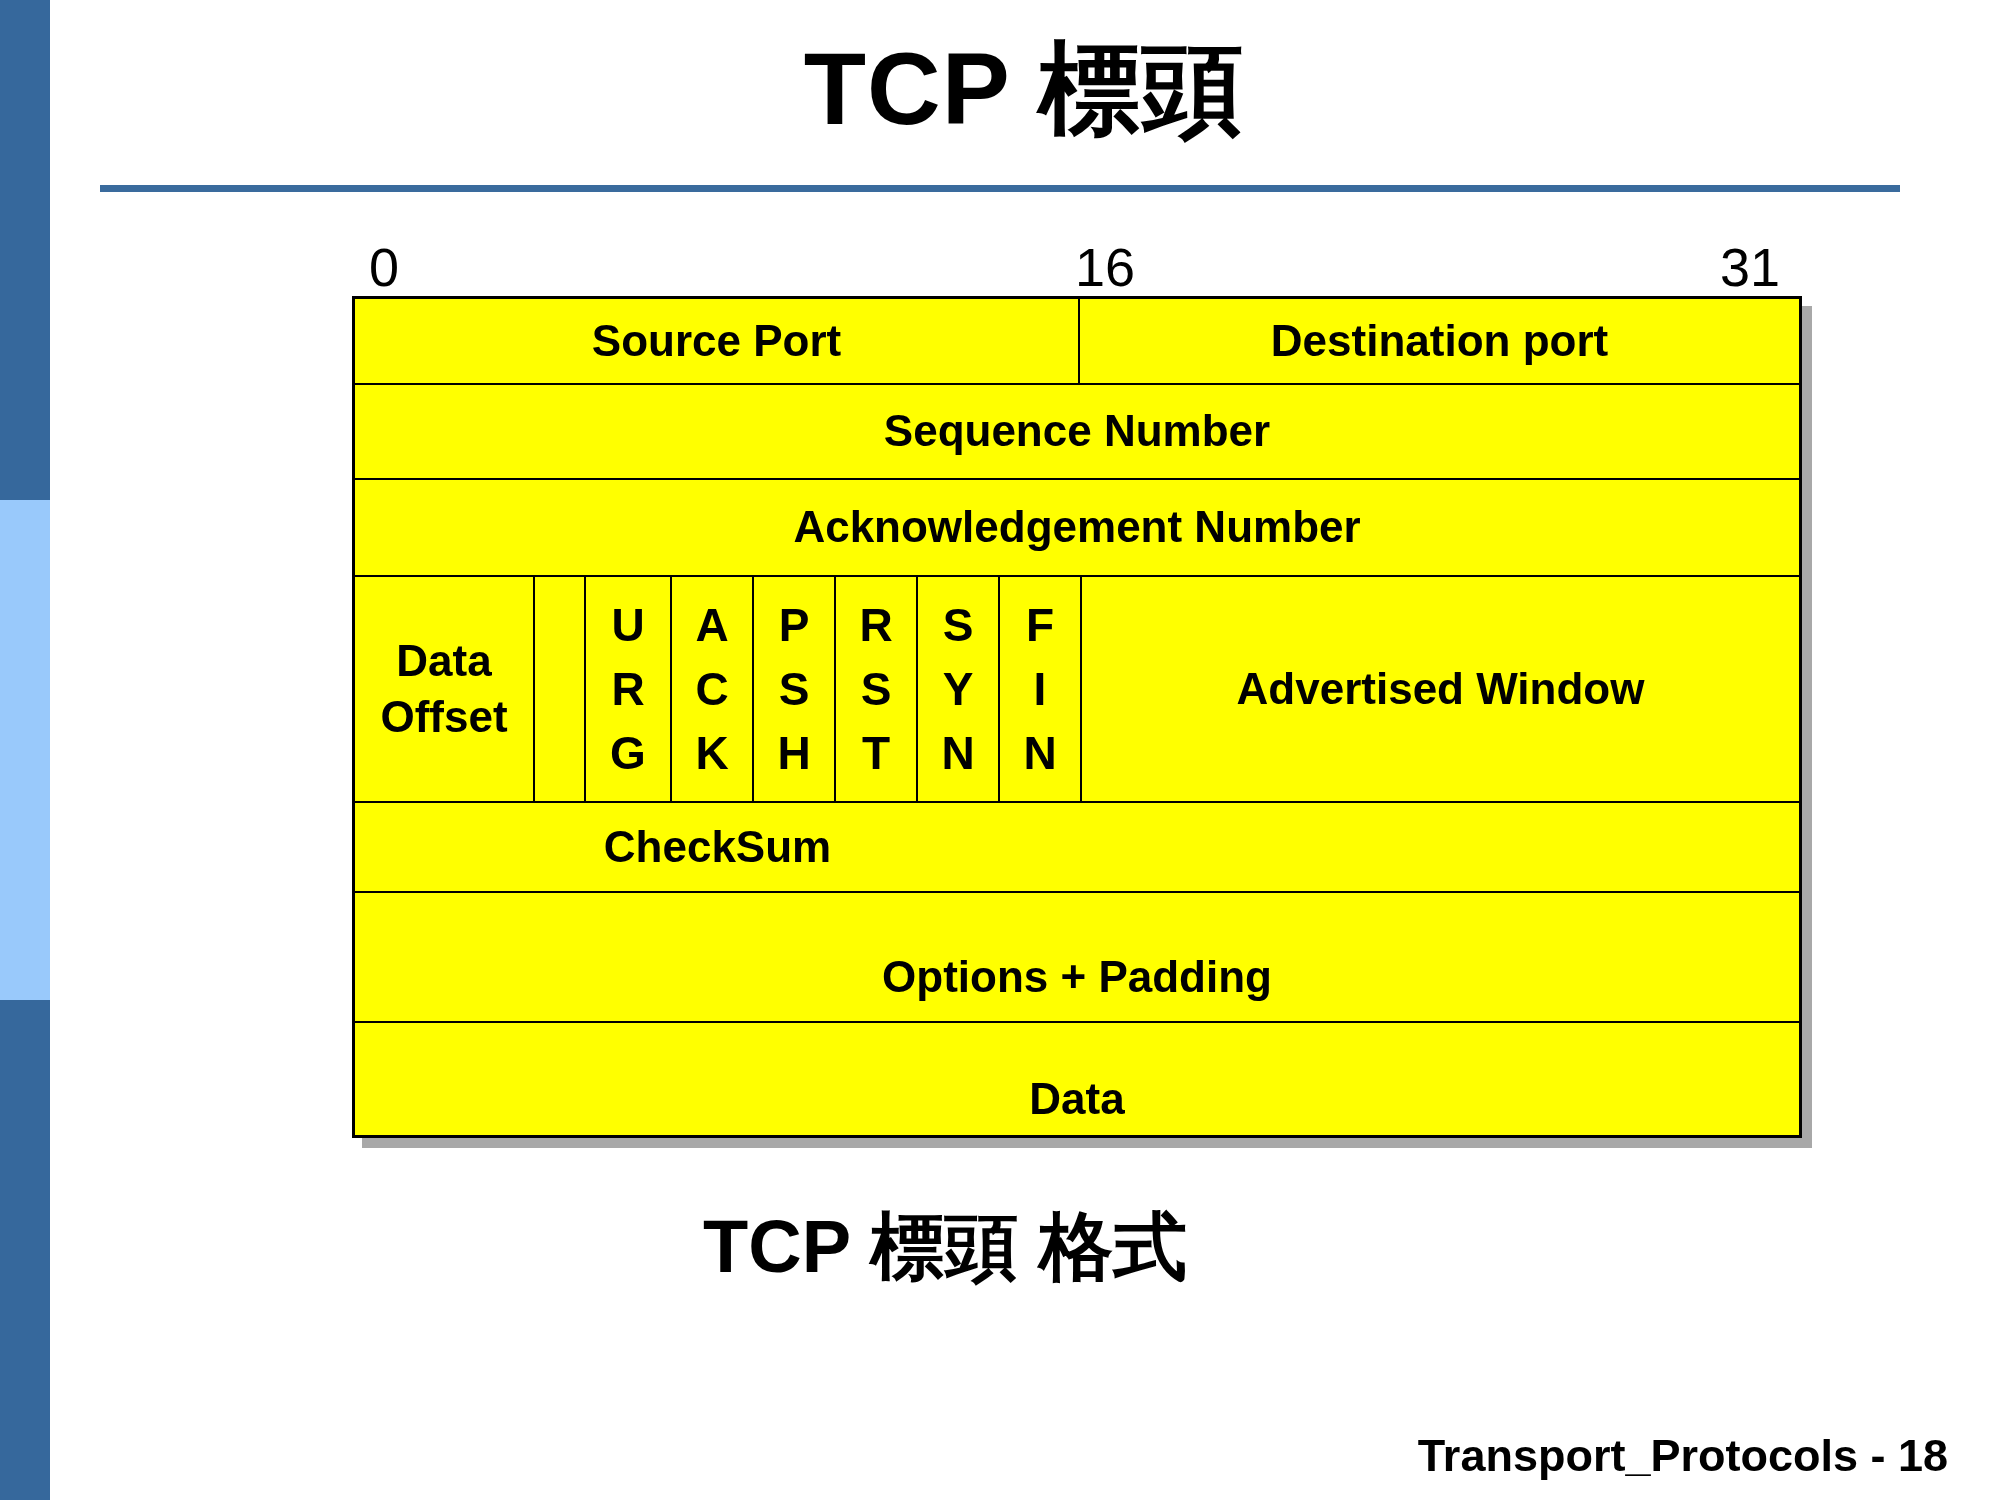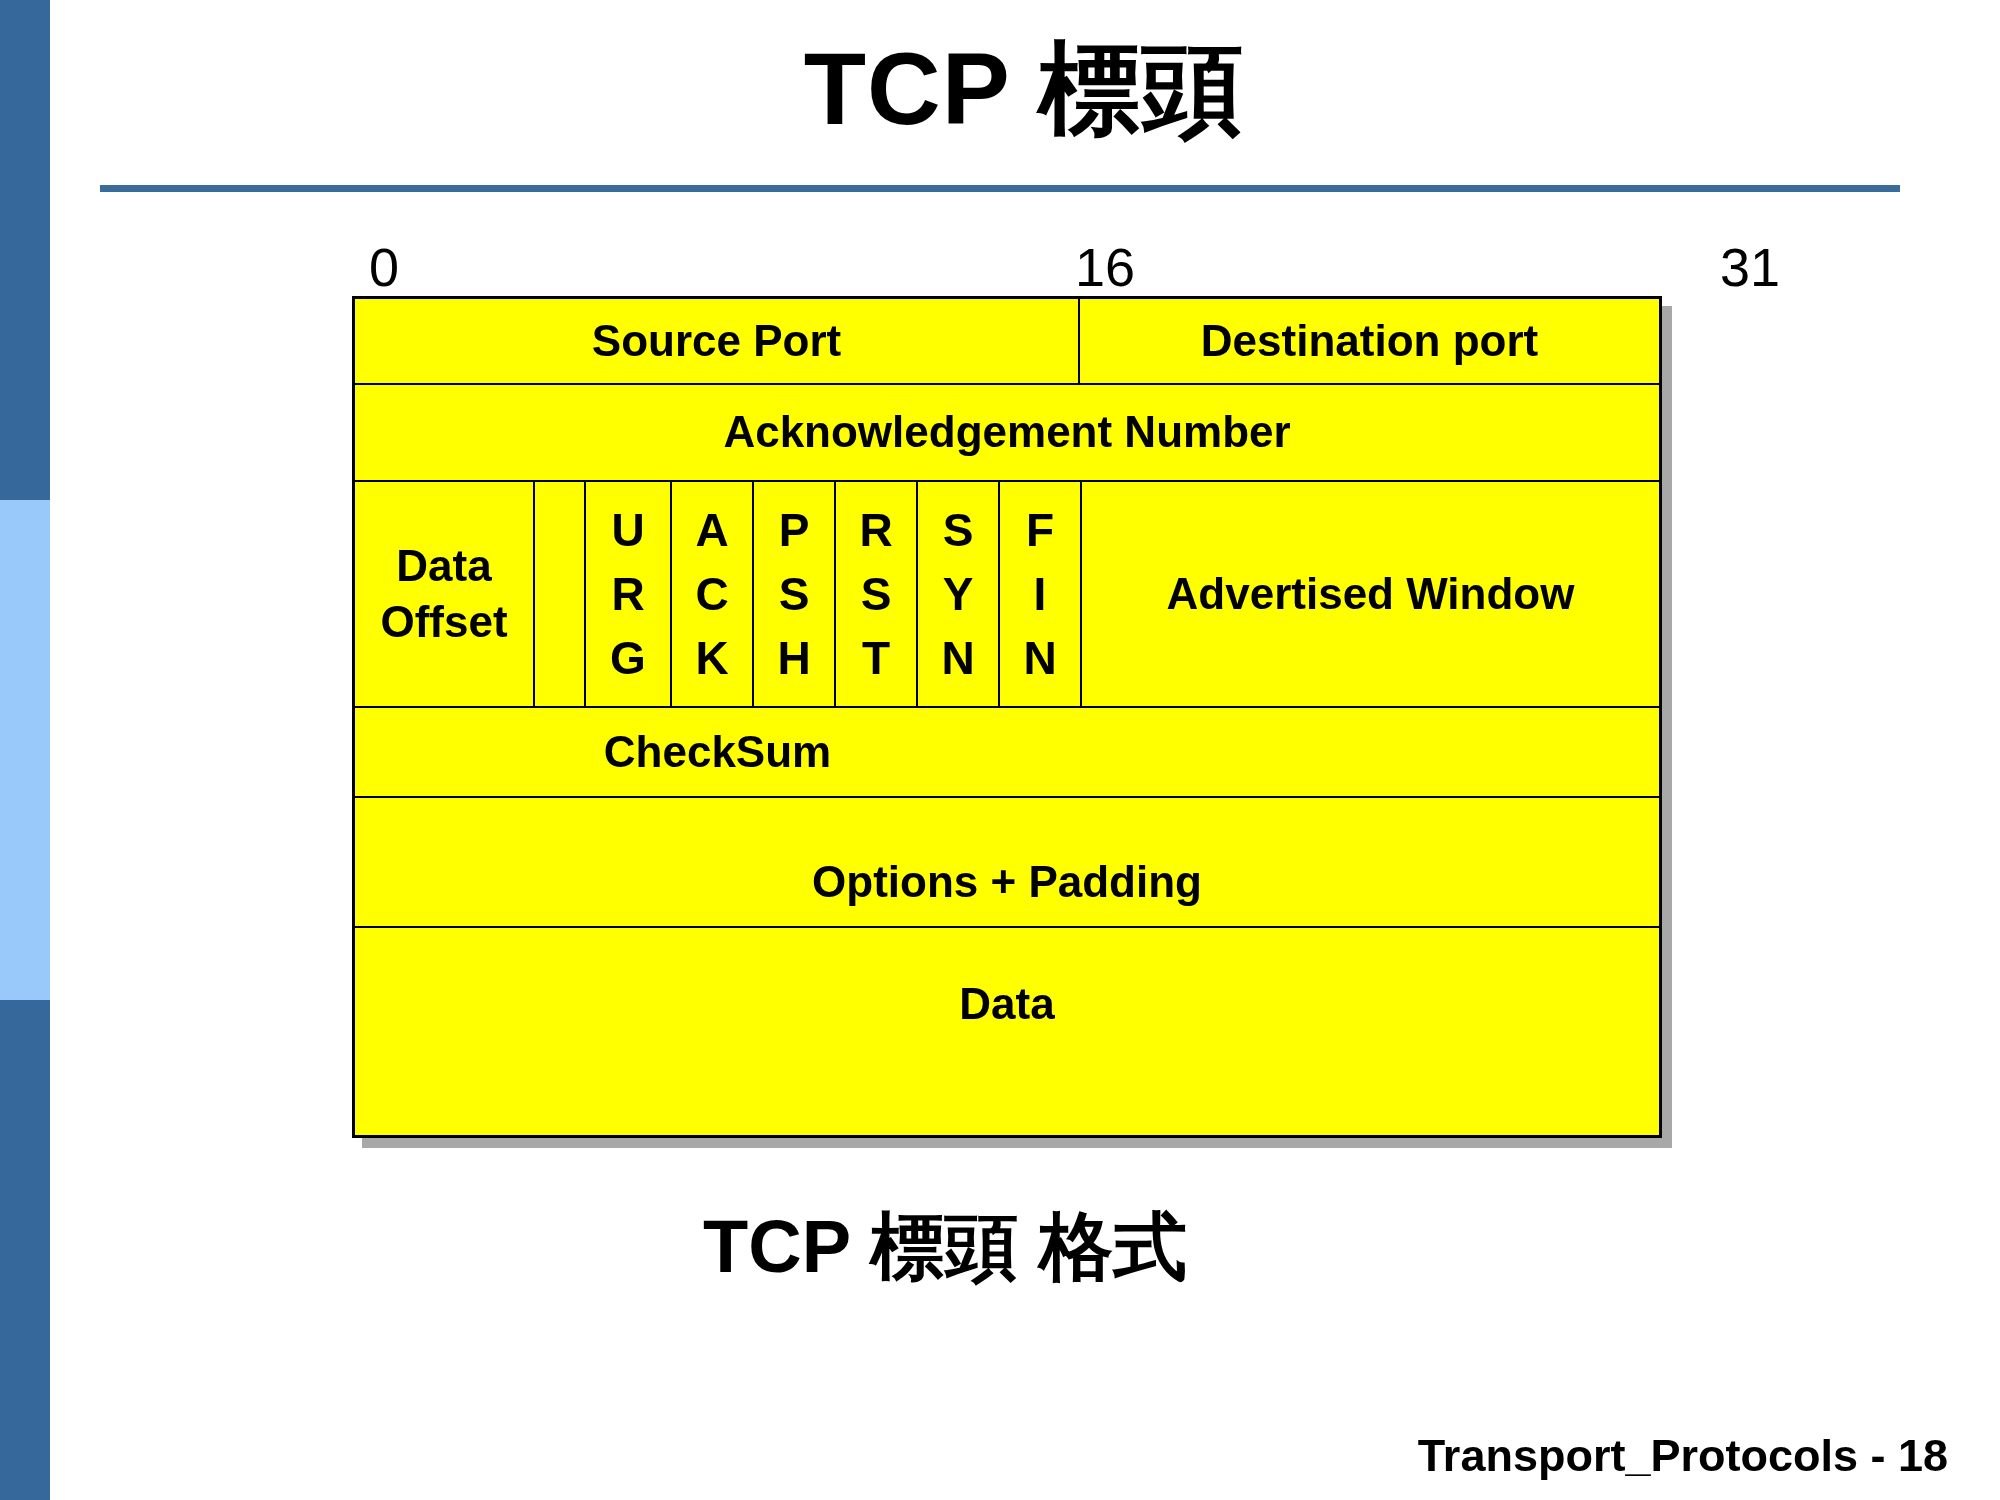--- a/index.html
+++ b/index.html
@@ -21,21 +21,21 @@
   .title-rule{position:absolute;top:185px;left:100px;width:1800px;height:7px;background:#3a6b9d;}
 
   
   .bit-label{position:absolute;top:236px;transform:translateX(-50%);font-size:54px;font-weight:400;}
   .bit-0{left:384px;}
   .bit-16{left:1105px;}
   .bit-31{left:1750px;}
 
   
   .tcp-table{
-    position:absolute;left:352px;top:296px;width:1310px;height:842px;
+    position:absolute;left:352px;top:296px;width:1450px;height:842px;
     background:#ffff00;border:3px solid #000;box-sizing:border-box;
     box-shadow:10px 10px 0 0 #a8a8a8;
   }
   .trow{display:flex;width:100%;box-sizing:border-box;border-bottom:2px solid #000;}
   .trow:last-child{border-bottom:none;}
   .r1{height:86px;}
   .r2{height:95px;}
   .r3{height:97px;}
   .r4{height:226px;}
   .r5{height:90px;}
@@ -82,20 +82,23 @@
   <div class="bit-label bit-16">16</div>
   <div class="bit-label bit-31">31</div>
 
   <div class="tcp-table">
 
     <div class="trow r1">
       <div class="cell w-half">Source Port</div>
       <div class="cell grow">Destination port</div>
     </div>
 
+    <div class="trow r2">
+      <div class="cell grow">Sequence Number</div>
+    </div>
 
     <div class="trow r3">
       <div class="cell grow">Acknowledgement Number</div>
     </div>
 
     <div class="trow r4">
       <div class="cell w-dataoffset dataoffset-cell">Data Offset</div>
       <div class="cell w-reserved"></div>
       <div class="cell w-flag-urg flag-cell">U
 R

